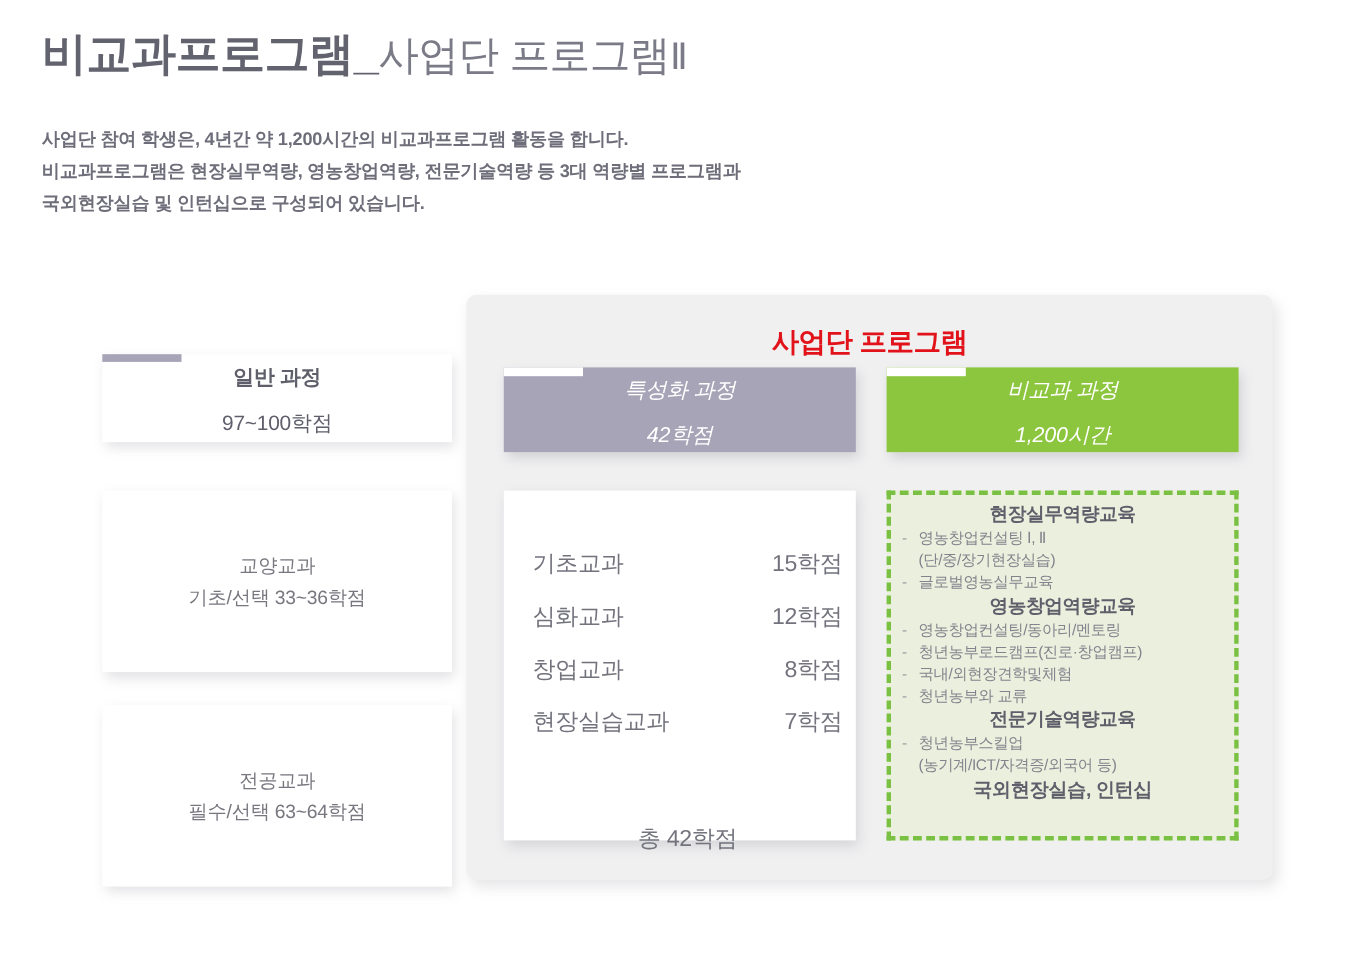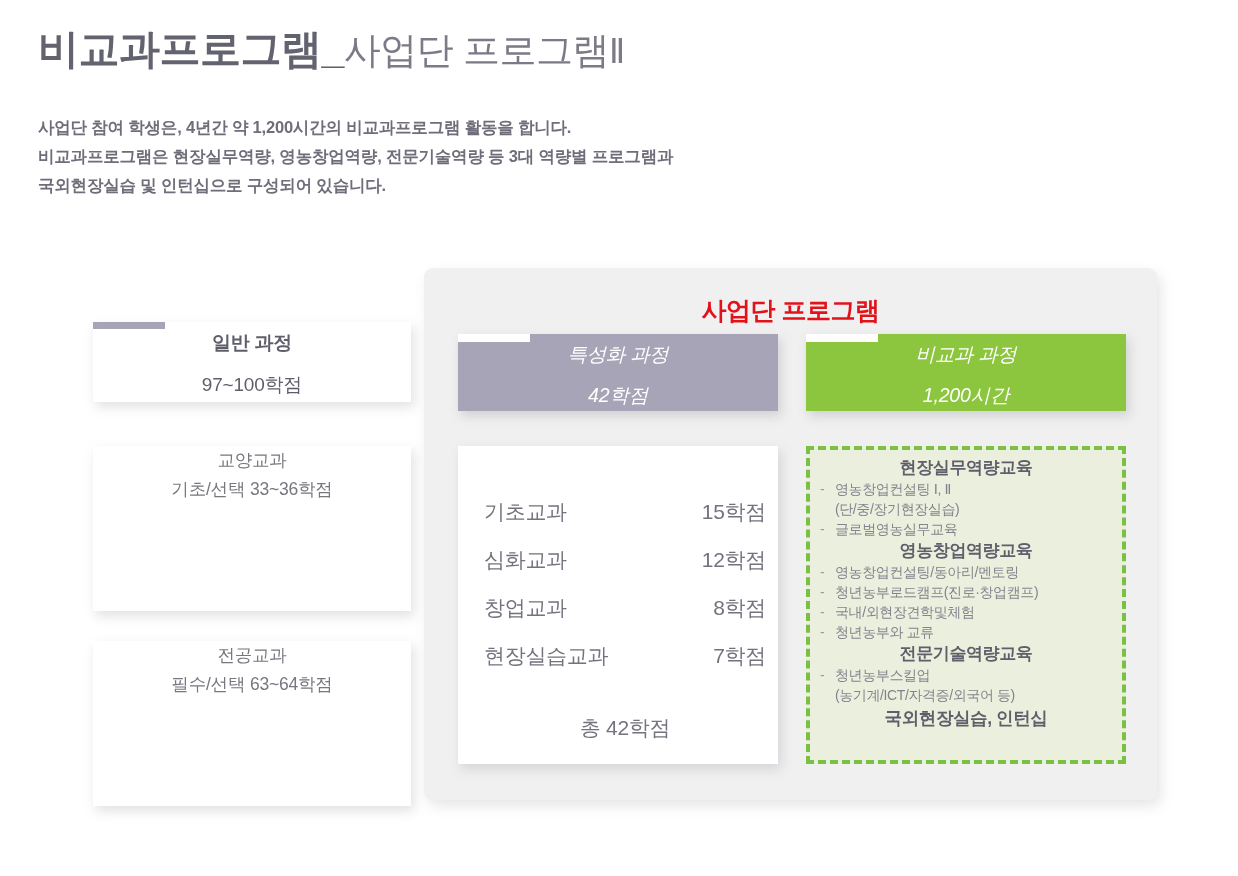--- a/index.html
+++ b/index.html
@@ -92,20 +92,21 @@
     font-size: 19px;
     color: #5f5f6b;
     letter-spacing: -0.2px;
     margin-top: 16px;
   }
   .left-body {
     height: 165px;
     display: flex;
     flex-direction: column;
     align-items: center;
+    justify-content: center;
   }
   .left-body .l1,
   .left-body .l2 {
     font-size: 17.5px;
     color: #77777f;
     letter-spacing: -0.2px;
     line-height: 29px;
   }
   .gap-a { height: 44px; }
   .gap-b { height: 30px; }
@@ -196,21 +197,21 @@
     font-size: 21px;
     color: #73737e;
     letter-spacing: -0.3px;
     margin-bottom: 20px;
   }
   .credit-total {
     text-align: center;
     font-size: 21px;
     color: #73737e;
     letter-spacing: -0.3px;
-    margin-top: 44px;
+    margin-top: 78px;
   }
 
   
   .green-card {
     margin-top: 35px;
     height: 318px;
     box-sizing: border-box;
     background: #eaf0dd;
     border: 4px dashed #7ac143;
     padding: 6px 10px 0 10px;

